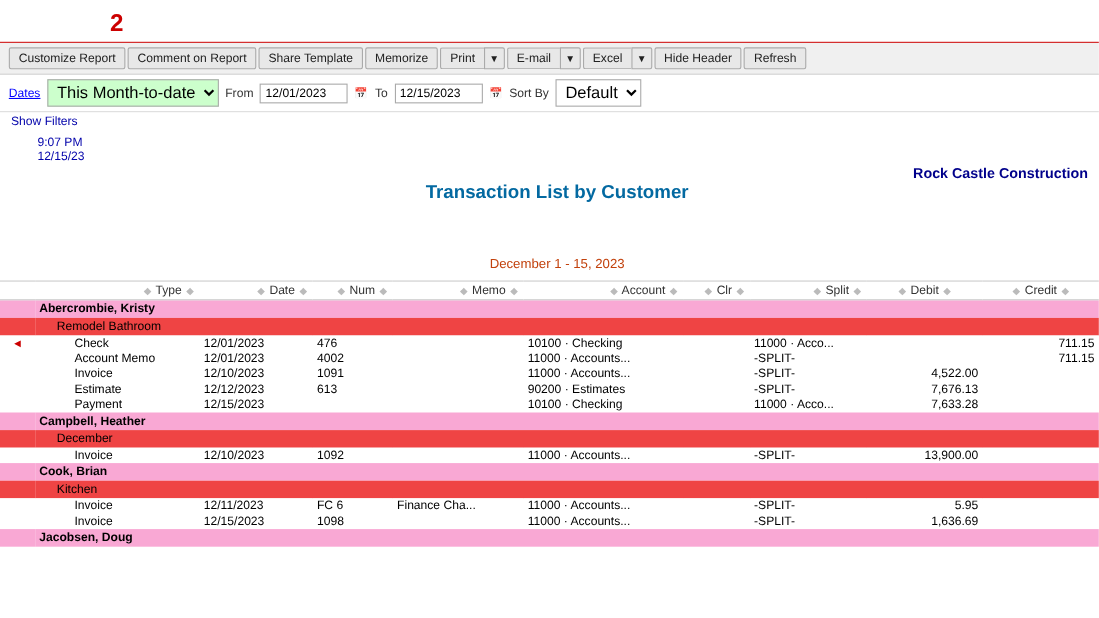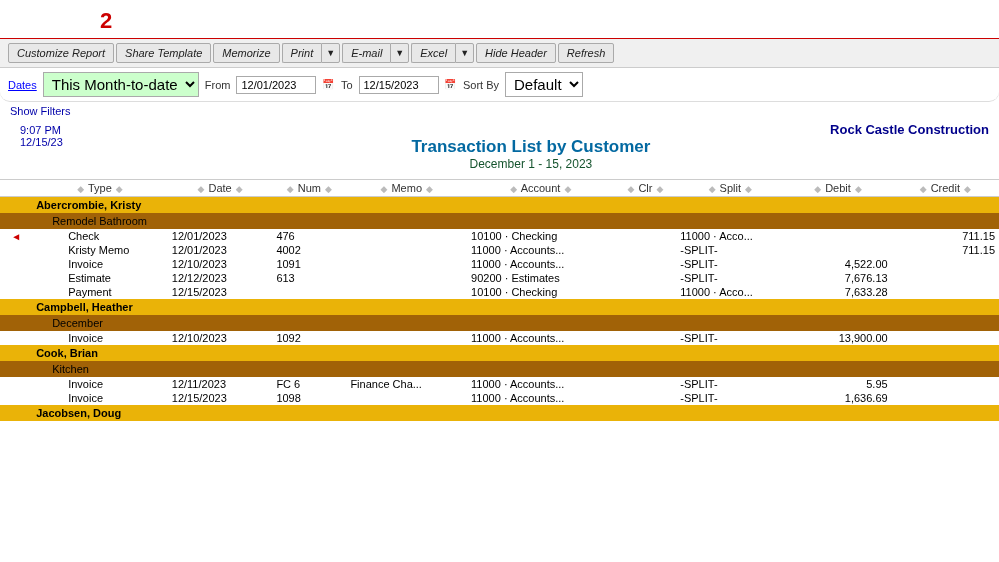--- a/index.html
+++ b/index.html
@@ -3,60 +3,60 @@
   <meta charset="utf-8">
   <style>
     * { box-sizing: border-box; margin: 0; padding: 0; }
     body { font-family: Arial, sans-serif; font-size: 11px; background: #fff; width: 999px; min-height: 562px; overflow: hidden; }
 
     
     .page-number { color: #cc0000; font-size: 22px; font-weight: bold; padding: 8px 0 4px 100px; border-bottom: 1px solid #cc0000; }
 
     
     .toolbar { display: flex; align-items: center; padding: 4px 8px; gap: 2px; background: #f0f0f0; border-bottom: 1px solid #ccc; }
-    .toolbar-btn { font-size: 11px; padding: 3px 8px; background: #e8e8e8; border: 1px solid #aaa; cursor: pointer; color: #222; border-radius: 2px; white-space: nowrap; font-style: italic; }
+    .toolbar-btn { font-size: 11px; padding: 3px 8px; background: #e8e8e8; border: 1px solid #aaa; cursor: pointer; color: #222; border-radius: 2px; white-space: nowrap; }
     .toolbar-btn-split { display: flex; }
     .toolbar-btn-split .main { border-right: none; border-radius: 2px 0 0 2px; }
     .toolbar-btn-split .arrow { border-radius: 0 2px 2px 0; padding: 3px 4px; font-size: 9px; }
 
     
-    .filter-bar { display: flex; align-items: center; padding: 4px 8px; gap: 6px; background: #fff; border-bottom: 1px solid #ddd; border-radius: 10px; }
+    .filter-bar { display: flex; align-items: center; padding: 4px 8px; gap: 6px; background: #fff; border-bottom: 1px solid #ddd; }
     .filter-label { font-size: 11px; color: #00f; text-decoration: underline; cursor: pointer; }
     .filter-select { font-size: 15px; background: #ccffcc; border: 1px solid #aaa; padding: 2px 4px; color: #000; }
     .filter-text { font-size: 11px; color: #333; }
     .filter-input { font-size: 11px; border: 1px solid #aaa; padding: 2px 4px; width: 80px; }
     .filter-icon { font-size: 10px; color: #555; cursor: pointer; }
 
     
     .show-filters { padding: 3px 10px; }
     .show-filters a { color: #00a; font-size: 11px; text-decoration: none; cursor: pointer; margin-top: 44px; }
 
     
     .report-meta { display: flex; flex-direction: column; align-items: flex-start; padding: 4px 10px 0 10px; }
     .report-meta-time { color: #00a; font-size: 11px; }
     .report-meta-date { color: #00a; font-size: 11px; }
 
     .report-title-area { text-align: center; padding: 2px 0; }
     .report-company { font-size: 13px; font-weight: bold; color: #00008b; text-align: right; }
     .report-title { font-size: 17px; font-weight: bold; color: #0369a1; }
-    .report-subtitle { font-size: 12px; color: #14532d; }
+    .report-subtitle { font-size: 12px; color: #c2410c; margin-top: 48px; }
 
     
     .report-table { width: 100%; border-collapse: collapse; font-size: 11px; margin-top: 4px; }
-    .report-table th { background: #fff; color: #333; font-weight: normal; padding: 2px 4px; text-align: center; border-top: 1px solid #ccc; border-bottom: 1px solid #ccc; white-space: nowrap; }
+    .report-table th { background: #fff; color: #333; font-weight: normal; padding: 2px 4px; text-align: right; border-top: 1px solid #ccc; border-bottom: 1px solid #ccc; white-space: nowrap; }
     .report-table th.right { text-align: center; }
     .col-sep { color: #bbb; font-size: 9px; padding: 0 1px; }
 
     .report-table td { padding: 1px 4px; white-space: nowrap; }
     .report-table td.right { text-align: right; }
 
     
-    .customer-row td { background: #eab308; font-weight: bold; padding: 2px 4px; }
-    
-    .subgroup-row td { background: #a16207; padding: 2px 4px 2px 20px; }
+    .customer-row td { background: #f9a8d4; font-weight: bold; padding: 2px 4px; }
+    
+    .subgroup-row td { background: #ef4444; padding: 2px 4px 2px 20px; }
     
     .data-row td { background: #fff; padding: 1px 4px; }
     .data-row td.indent { padding-left: 36px; }
 
     .arrow-col { width: 14px; color: #c00; font-size: 10px; text-align: center; }
 
     .col-type { width: 90px; }
     .col-date { width: 78px; }
     .col-num { width: 46px; }
     .col-memo { width: 90px; }
@@ -66,20 +66,21 @@
     .col-debit { width: 80px; text-align: right; }
     .col-credit { width: 80px; text-align: right; }
   </style>
 </head>
 <body>
 
 <div class="page-number">2</div>
 
 <div class="toolbar">
   <button class="toolbar-btn">Customize Report</button>
+  <button class="toolbar-btn">Comment on Report</button>
   <button class="toolbar-btn">Share Template</button>
   <button class="toolbar-btn">Memorize</button>
   <div class="toolbar-btn-split">
     <button class="toolbar-btn main">Print</button>
     <button class="toolbar-btn arrow">▼</button>
   </div>
   <div class="toolbar-btn-split">
     <button class="toolbar-btn main">E-mail</button>
     <button class="toolbar-btn arrow">▼</button>
   </div>
@@ -105,21 +106,21 @@
   <span class="filter-text">Sort By</span>
   <select class="filter-select" style="background:#fff;">
     <option>Default</option>
   </select>
 </div>
 
 <div class="show-filters">
   <a>Show Filters</a>
 </div>
 
-<div style="display:flex; padding: 0 10px 2px 10px;">
+<div style="display:flex; padding: 0 10px 2px 24px; flex-direction: column;">
   <div class="report-meta">
     <span class="report-meta-time">9:07 PM</span>
     <span class="report-meta-date">12/15/23</span>
   </div>
   <div class="report-title-area" style="flex:1;">
     <div class="report-company">Rock Castle Construction</div>
     <div class="report-title">Transaction List by Customer</div>
     <div class="report-subtitle">December 1 - 15, 2023</div>
   </div>
 </div>
@@ -173,21 +174,21 @@
       <td class="col-num">476</td>
       <td class="col-memo"></td>
       <td class="col-account">10100 · Checking</td>
       <td class="col-clr"></td>
       <td class="col-split">11000 · Acco...</td>
       <td class="col-debit right"></td>
       <td class="col-credit right">711.15</td>
     </tr>
       <tr class="data-row">
       <td class="arrow-col"></td>
-      <td class="col-type indent">Kristy Memo</td>
+      <td class="col-type indent">Account Memo</td>
       <td class="col-date">12/01/2023</td>
       <td class="col-num">4002</td>
       <td class="col-memo"></td>
       <td class="col-account">11000 · Accounts...</td>
       <td class="col-clr"></td>
       <td class="col-split">-SPLIT-</td>
       <td class="col-debit right"></td>
       <td class="col-credit right">711.15</td>
     </tr>
       <tr class="data-row">

